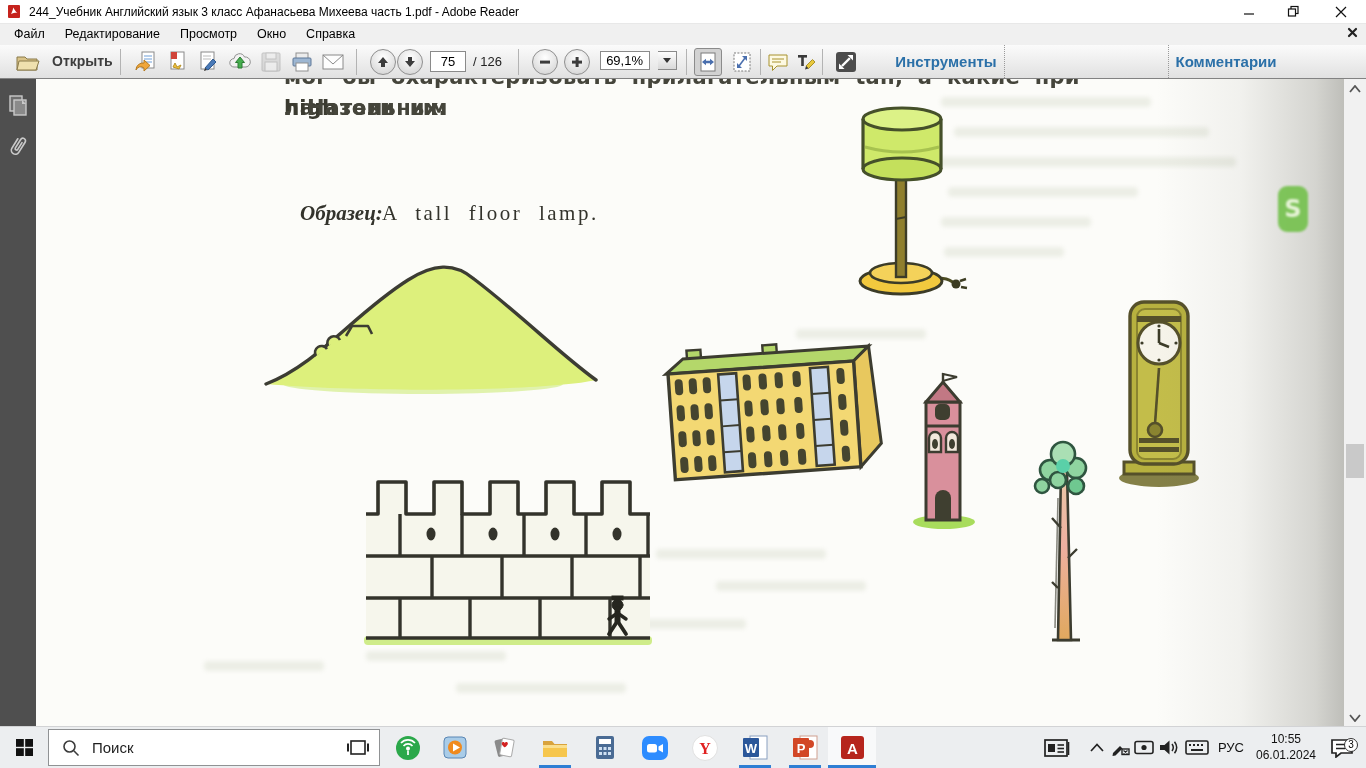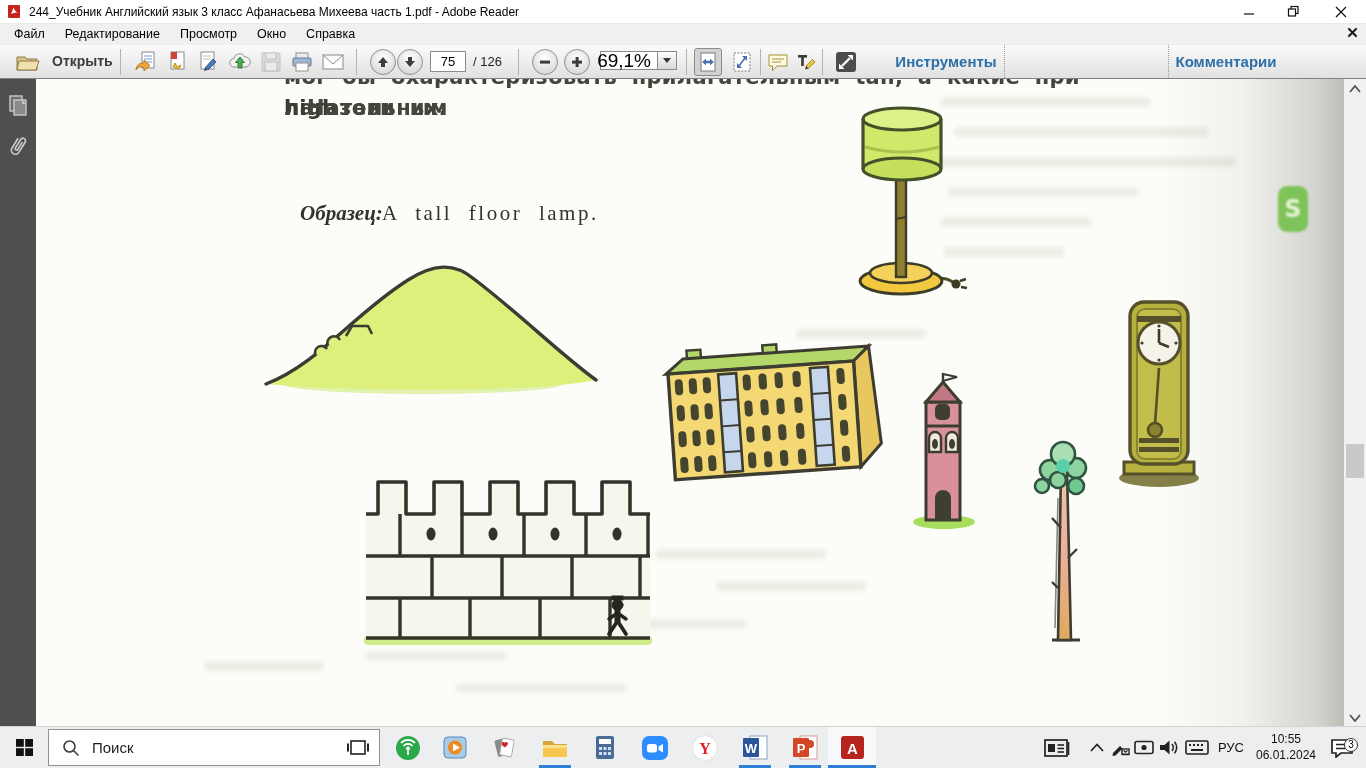--- a/index.html
+++ b/index.html
@@ -23,22 +23,22 @@
   .tsep{width:1px;height:26px;top:4px;background:#b3b3b3;}
   .tsep-dot{width:1px;height:33px;top:0;border-left:1px dotted #9a9a9a;}
   .tbtn{width:28px;height:28px;top:3px;display:flex;align-items:center;justify-content:center;border-radius:3px;}
   .cbtn{width:26px;height:26px;top:4px;border-radius:50%;
         background:radial-gradient(circle at 50% 32%,#ffffff,#cfcfcf);border:1px solid #8f8f8f;
         display:flex;align-items:center;justify-content:center;box-sizing:border-box;}
   .open-label{left:52px;top:8px;font-weight:bold;font-size:14px;color:#3d3d3d;}
   .page-input{left:430px;top:6px;width:34px;height:19px;border:1px solid #8a8a8a;font-size:13px;
               text-align:center;font-family:"Liberation Sans",sans-serif;padding:0;background:#fff;}
   .page-total{left:473px;top:9px;font-size:13px;color:#222;}
-  .zoom-box{left:600px;top:6px;width:58px;height:19px;border:1px solid #8a8a8a;background:#fff;
-            font-size:19px;display:flex;align-items:center;justify-content:flex-end;padding-right:6px;box-sizing:border-box;}
+  .zoom-box{left:600px;top:6px;width:50px;height:19px;border:1px solid #8a8a8a;background:#fff;
+            font-size:13px;display:flex;align-items:center;justify-content:flex-end;padding-right:6px;box-sizing:border-box;}
   .zoom-drop{left:658px;top:6px;width:19px;height:19px;border:1px solid #8a8a8a;border-left:none;
              background:linear-gradient(#fdfdfd,#d8d8d8);display:flex;align-items:center;justify-content:center;box-sizing:border-box;}
   .caret{width:0;height:0;border-left:4px solid transparent;border-right:4px solid transparent;border-top:5px solid #333;}
   .pressed{background:#d2d2d2;border:1px solid #8b8b8b;box-sizing:border-box;}
   .ttab{top:0;height:33px;display:flex;align-items:center;justify-content:center;
         font-size:15px;font-weight:bold;color:#2b70a8;}
   
   .sidebar{position:absolute;left:0;top:79px;width:36px;height:647px;background:#4f4f4f;}
   .side-ico{position:absolute;left:6px;width:24px;height:26px;display:flex;align-items:center;justify-content:center;}
   

